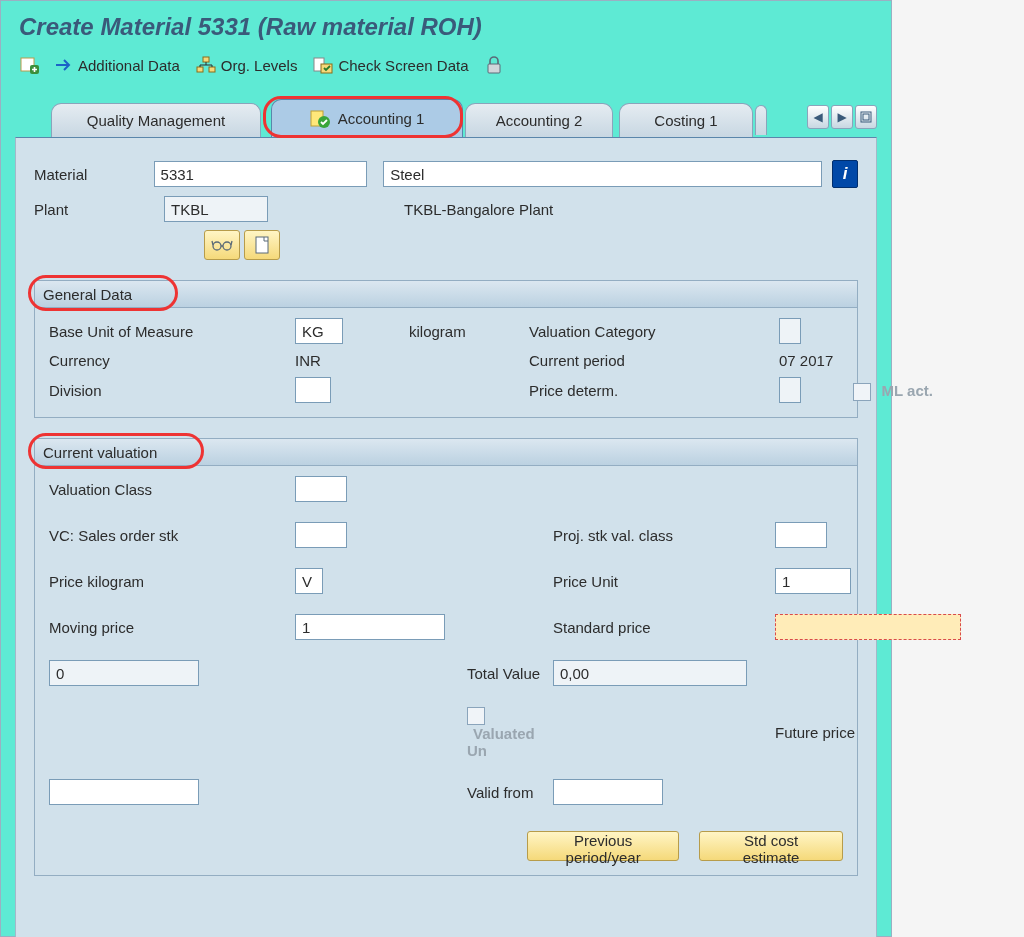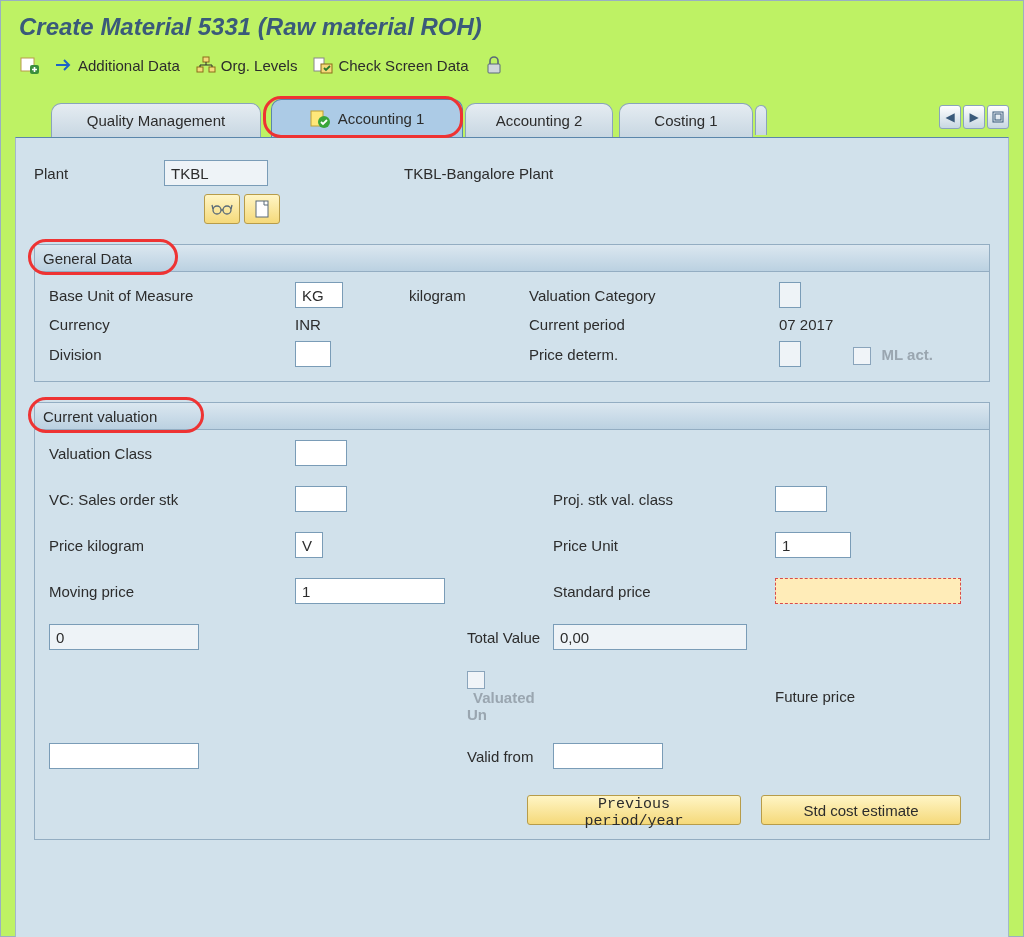--- a/index.html
+++ b/index.html
@@ -1,17 +1,17 @@
 <!DOCTYPE html>
 <html><head>
 <meta charset="utf-8">
 <style>
   * { box-sizing: border-box; margin: 0; padding: 0; font-family: Arial, Helvetica, sans-serif; }
   body { background: #f5f5f5; width: 1024px; height: 937px; overflow: hidden; }
-  .window { background: #bef264; border: 1px solid #9ab0c2; width: 1024px; height: 937px; }
+  .window { background: #5eead4; border: 1px solid #9ab0c2; width: 892px; height: 937px; }
   .title { font-size: 24px; font-style: italic; font-weight: bold; color: #3a5a7a; padding: 12px 18px 14px 18px; }
   .toolbar { display: flex; align-items: center; gap: 16px; padding: 0 18px 10px 18px; }
   .toolbar-item { display: inline-flex; align-items: center; gap: 5px; font-size: 15px; color: #2c2c2c; cursor: pointer; }
   .content { padding: 10px 14px; }
   .tabstrip { position: relative; height: 38px; margin-top: 4px; }
   .tab { position: absolute; top: 4px; height: 34px; background: linear-gradient(#e5ecf2,#c8d7e2); border: 1px solid #8aa4bb; border-bottom: none; border-radius: 10px 10px 0 0; font-size: 15px; color: #2c2c2c; display: flex; align-items: center; justify-content: center; cursor: pointer; padding: 0 8px; }
   .tab.active { top: 0; height: 38px; background: #accbe6; border-color: #5a86ab; }
   .tab.active::before { content: ""; }
   .tabnav { position: absolute; right: 0; top: 6px; display: flex; gap: 2px; }
   .tabnav-btn { width: 22px; height: 24px; background: linear-gradient(#fff,#c8d7e2); border: 1px solid #8aa4bb; border-radius: 3px; display: flex; align-items: center; justify-content: center; cursor: pointer; font-size: 12px; color: #3a5a7a; }
@@ -114,20 +114,29 @@
               <rect x="1" y="1" width="10" height="10" fill="none" stroke="#3a5a7a"></rect>
               <rect x="3" y="3" width="6" height="6" fill="none" stroke="#3a5a7a"></rect>
             </svg>
           </div>
       </div>
       <div class="red-circle" style="left:248px; top:-3px; width:200px; height:42px;"></div>
     </div>
 
     <div class="panel">
 
+      <div class="row">
+        <span class="label">Material</span>
+        <input class="inp hdr-material-field" value="5331" style="">
+        <span style="width:18px;"></span>
+        <input class="inp" style="width: 476px;" value="Steel">
+        <span class="info-icon">
+            <span>i</span>
+          </span>
+      </div>
 
       <div class="row">
         <span class="label">Plant</span>
         <input class="inp ro" style="width: 104px;" readonly="" value="TKBL">
         <span style="width:136px;"></span>
         <span>TKBL-Bangalore Plant</span>
       </div>
 
       <div class="iconbar" style="margin-top:6px;">
         <span class="ibtn">
@@ -224,21 +233,21 @@
             <span></span>
 
             <span>Future price</span>
             <span><input class="inp" style="width: 150px;" value=""></span>
             <span></span>
             <span>Valid from</span>
             <span><input class="inp" style="width: 110px;" value=""></span>
           </div>
 
           <div style="display:flex; gap:20px; margin-top:26px; margin-left:478px;">
-            <button class="btn-yellow" style="width:214px;font-family:Liberation Mono, monospace;">Previous period/year</button>
+            <button class="btn-yellow" style="width:214px;">Previous period/year</button>
             <button class="btn-yellow" style="width:200px;">Std cost estimate</button>
           </div>
         </div>
       </div>
 
     </div>
   </div>
 </div>
 
 </body></html>

